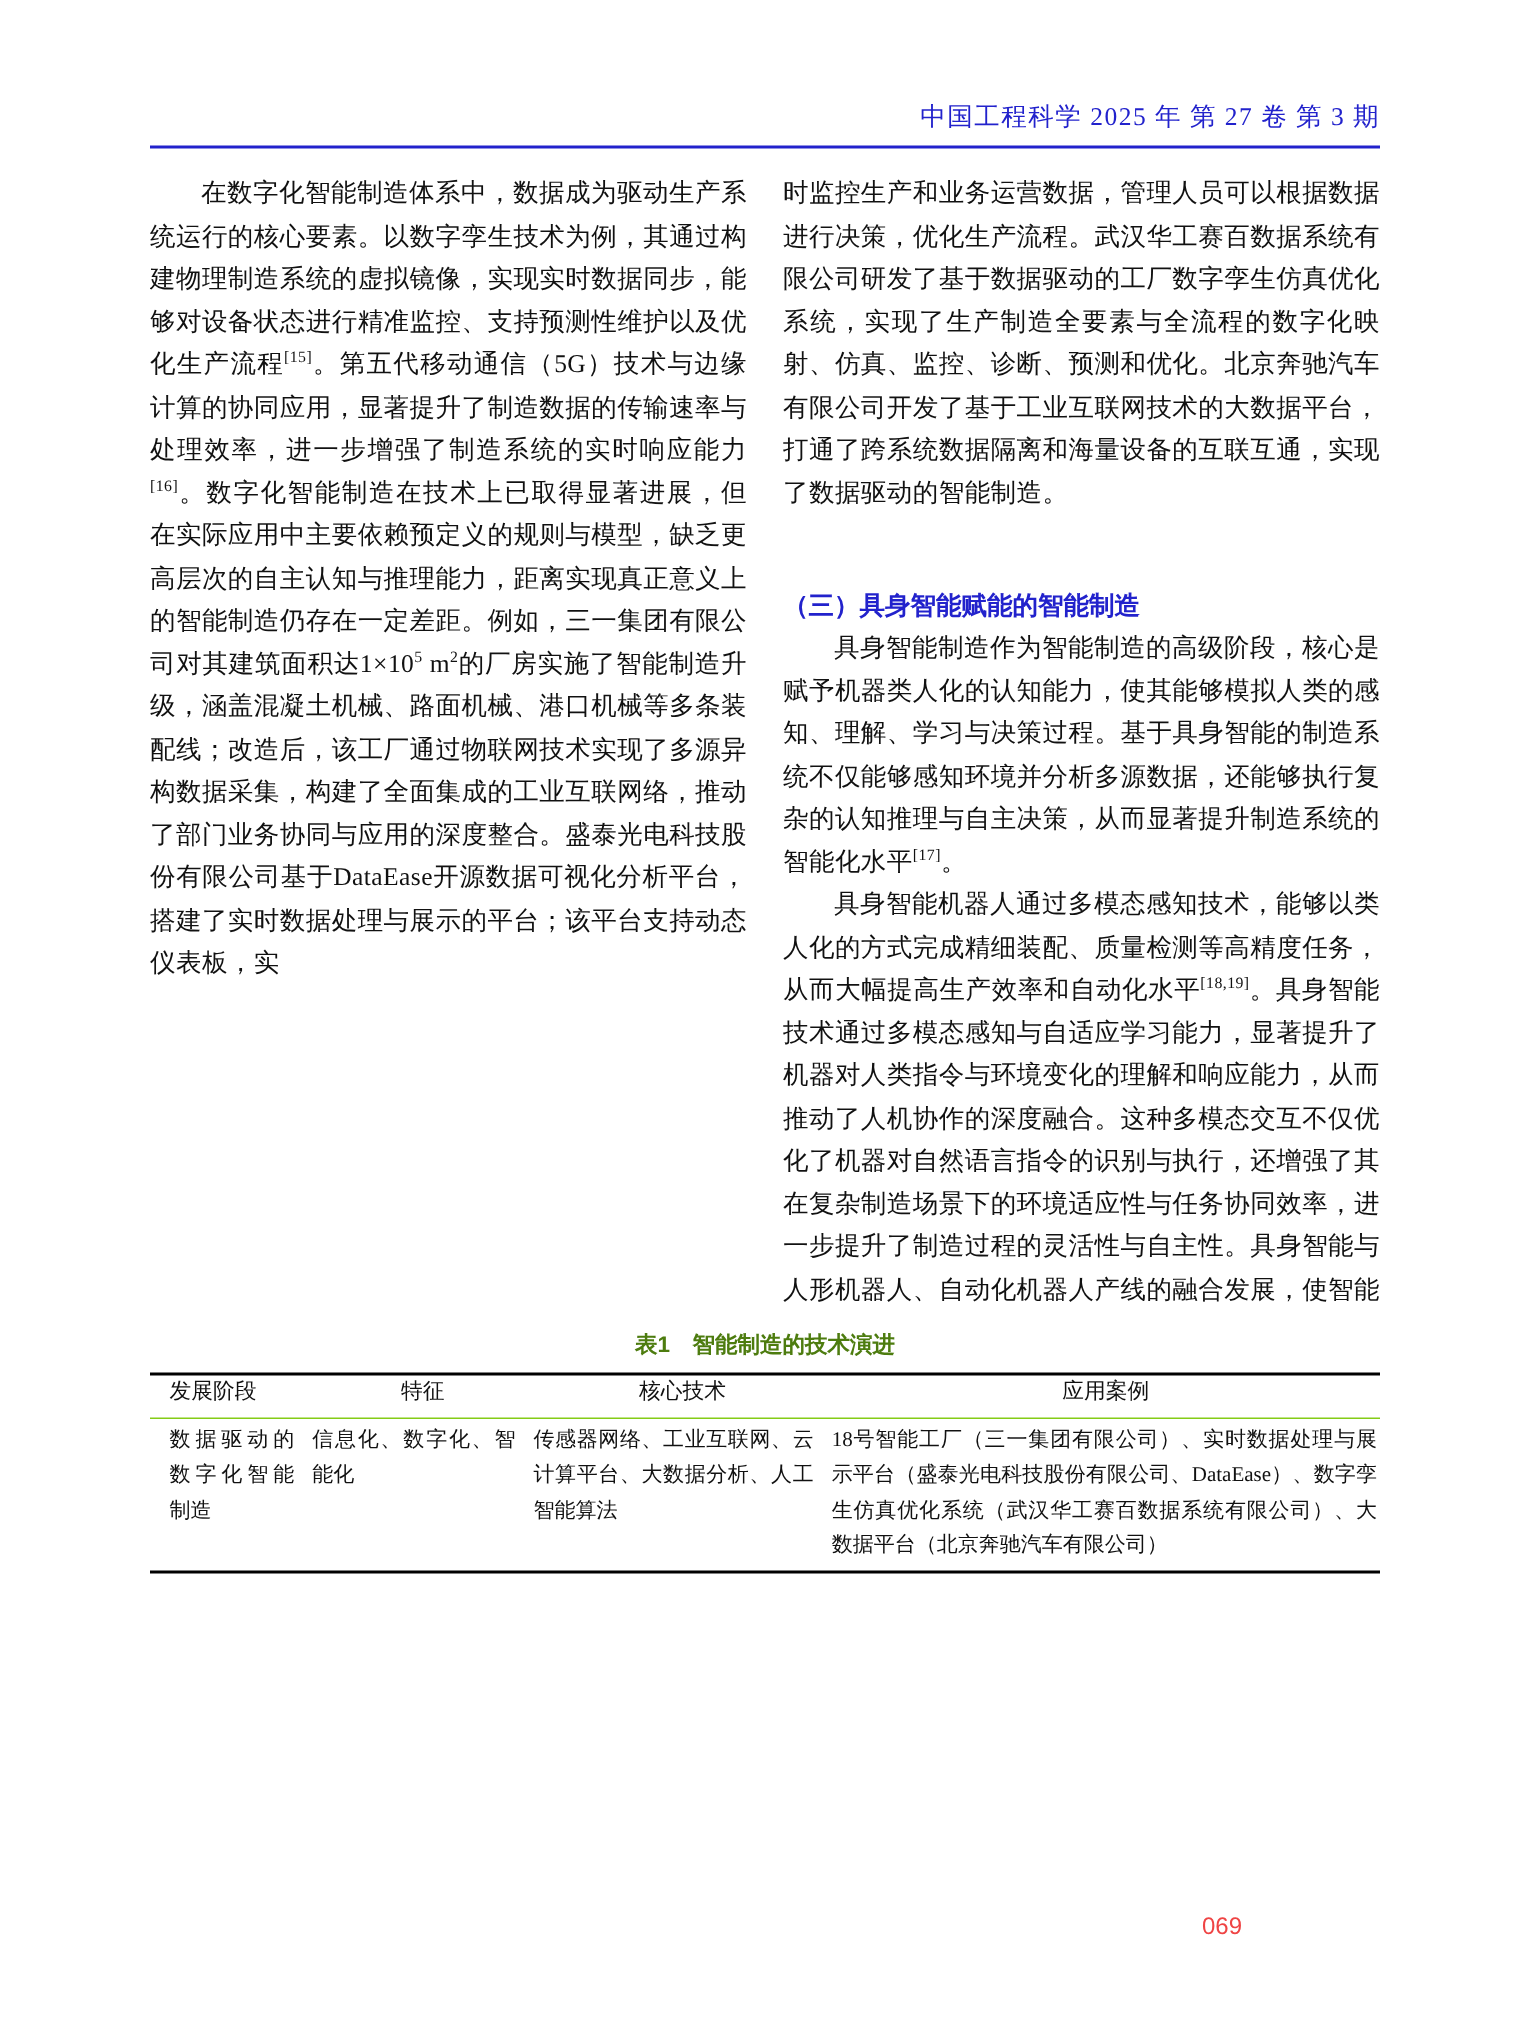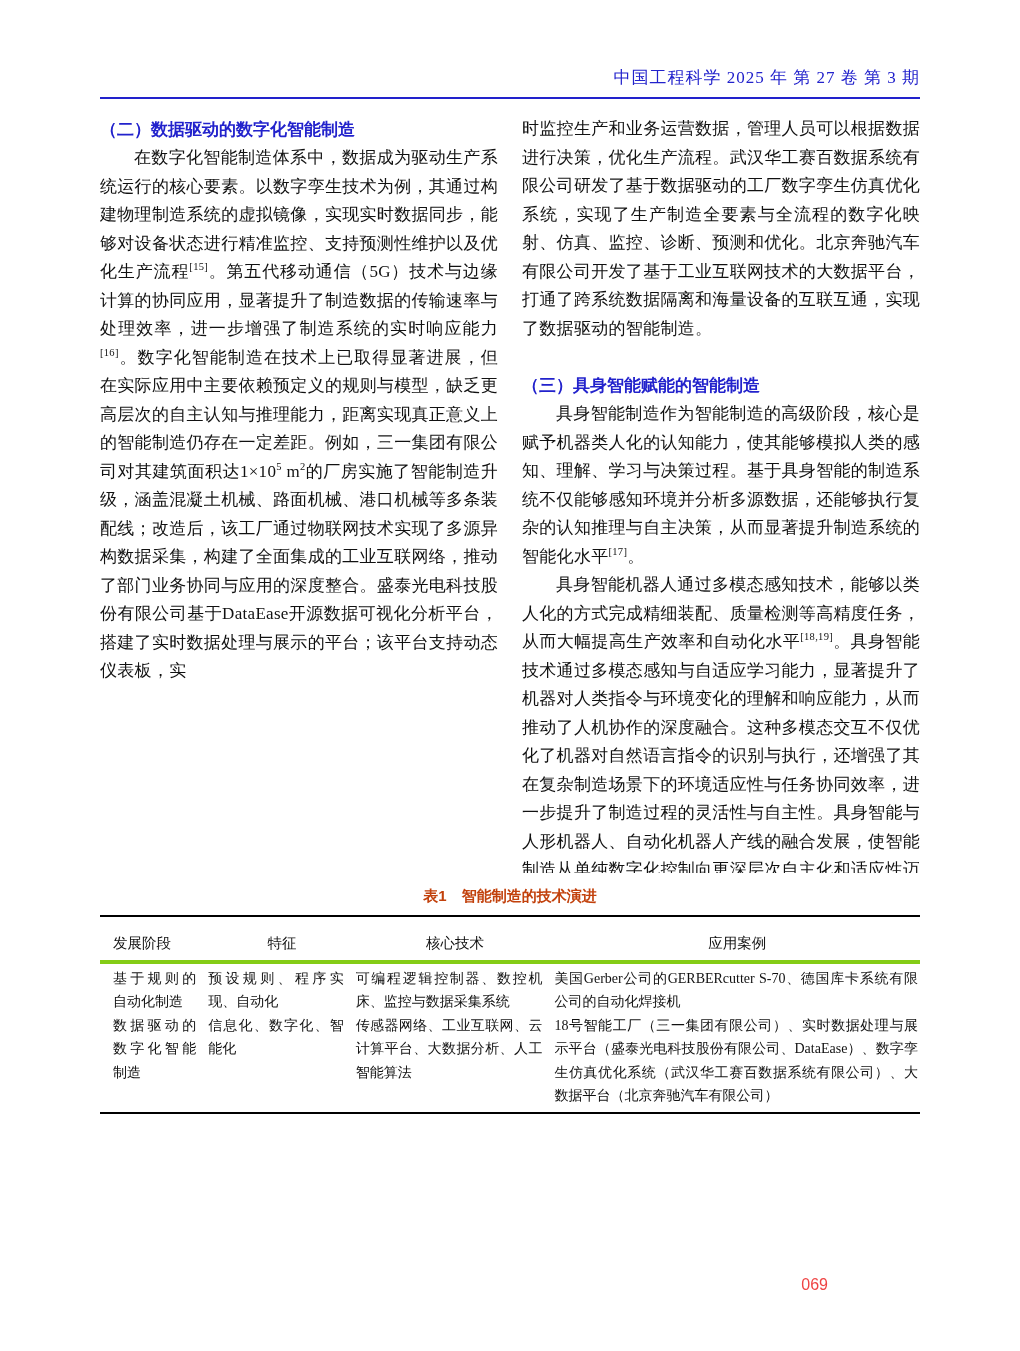--- a/index.html
+++ b/index.html
@@ -40,45 +40,45 @@
   }
   .col p.indent{text-indent:2em;}
   .col h3{
     margin:0;
     font-size:17px;
     line-height:29px;
     font-weight:700;
     color:#2222cc;
     font-family:"Liberation Sans","DejaVu Sans",sans-serif;
   }
-  .col h3.gap-above{margin-top:28px;}
+  .col h3.gap-above{margin-top:46px;}
   sup{font-size:0.62em;line-height:0;vertical-align:super;}
   
   .table-section{margin-top:14px;}
   .table-title{
     text-align:center;
     font-size:15px;
     font-weight:700;
     font-family:"Liberation Sans","DejaVu Sans",sans-serif;
     margin-bottom:9px;
-    color:#c2410c;
+    color:#4d7c0f;
   }
   table.t1{
     width:820px;
     border-collapse:collapse;
     border-top:2px solid #000;
     border-bottom:2px solid #000;
     font-size:14px;
     line-height:23.5px;
   }
   table.t1 thead th{
     font-weight:400;
     font-size:14.5px;
-    padding:15px 0 4px 0;
-    border-bottom:4px solid #84cc16;
+    padding:0 0 4px 0;
+    border-bottom:1px solid #84cc16;
     text-align:center;
     white-space:nowrap;
   }
   table.t1 th.c-stage{text-align:left;padding-left:13px;}
   table.t1 td{
     vertical-align:top;
     padding:0 12px 0 0;
     text-align:justify;
   }
   table.t1 td:first-child{padding-left:13px;}
@@ -105,21 +105,20 @@
 
 <div class="page">
   <div class="content">
 
     <div class="jheader">
       <span>中国工程科学  2025 年  第 27 卷  第 3 期</span>
     </div>
 
     <div class="columns">
       <div class="col">
-        <h3>（二）数据驱动的数字化智能制造</h3>
         <p class="indent">在数字化智能制造体系中，数据成为驱动生产系统运行的核心要素。以数字孪生技术为例，其通过构建物理制造系统的虚拟镜像，实现实时数据同步，能够对设备状态进行精准监控、支持预测性维护以及优化生产流程<sup>[15]</sup>。第五代移动通信（5G）技术与边缘计算的协同应用，显著提升了制造数据的传输速率与处理效率，进一步增强了制造系统的实时响应能力<sup>[16]</sup>。数字化智能制造在技术上已取得显著进展，但在实际应用中主要依赖预定义的规则与模型，缺乏更高层次的自主认知与推理能力，距离实现真正意义上的智能制造仍存在一定差距。例如，三一集团有限公司对其建筑面积达1×10<sup>5</sup> m<sup>2</sup>的厂房实施了智能制造升级，涵盖混凝土机械、路面机械、港口机械等多条装配线；改造后，该工厂通过物联网技术实现了多源异构数据采集，构建了全面集成的工业互联网络，推动了部门业务协同与应用的深度整合。盛泰光电科技股份有限公司基于DataEase开源数据可视化分析平台，搭建了实时数据处理与展示的平台；该平台支持动态仪表板，实</p>
       </div>
       <div class="col">
         <p>时监控生产和业务运营数据，管理人员可以根据数据进行决策，优化生产流程。武汉华工赛百数据系统有限公司研发了基于数据驱动的工厂数字孪生仿真优化系统，实现了生产制造全要素与全流程的数字化映射、仿真、监控、诊断、预测和优化。北京奔驰汽车有限公司开发了基于工业互联网技术的大数据平台，打通了跨系统数据隔离和海量设备的互联互通，实现了数据驱动的智能制造。</p>
         <h3 class="gap-above">（三）具身智能赋能的智能制造</h3>
         <p class="indent">具身智能制造作为智能制造的高级阶段，核心是赋予机器类人化的认知能力，使其能够模拟人类的感知、理解、学习与决策过程。基于具身智能的制造系统不仅能够感知环境并分析多源数据，还能够执行复杂的认知推理与自主决策，从而显著提升制造系统的智能化水平<sup>[17]</sup>。</p>
         <p class="indent">具身智能机器人通过多模态感知技术，能够以类人化的方式完成精细装配、质量检测等高精度任务，从而大幅提高生产效率和自动化水平<sup>[18,19]</sup>。具身智能技术通过多模态感知与自适应学习能力，显著提升了机器对人类指令与环境变化的理解和响应能力，从而推动了人机协作的深度融合。这种多模态交互不仅优化了机器对自然语言指令的识别与执行，还增强了其在复杂制造场景下的环境适应性与任务协同效率，进一步提升了制造过程的灵活性与自主性。具身智能与人形机器人、自动化机器人产线的融合发展，使智能制造从单纯数字化控制向更深层次自主化和适应性迈进。人形机器人依托具身</p>
       </div>
     </div>
 
@@ -135,26 +134,20 @@
         <thead>
           <tr>
             <th class="c-stage">发展阶段</th>
             <th class="c-feat">特征</th>
             <th class="c-tech">核心技术</th>
             <th class="c-case">应用案例</th>
           </tr>
         </thead>
         <tbody>
             <tr>
-              <td>基于规则的自动化制造</td>
-              <td>预设规则、程序实现、自动化</td>
-              <td>可编程逻辑控制器、数控机床、监控与数据采集系统</td>
-              <td>美国Gerber公司的GERBERcutter S-70、德国库卡系统有限公司的自动化焊接机</td>
-            </tr>
-            <tr>
               <td>数据驱动的数字化智能制造</td>
               <td>信息化、数字化、智能化</td>
               <td>传感器网络、工业互联网、云计算平台、大数据分析、人工智能算法</td>
               <td>18号智能工厂（三一集团有限公司）、实时数据处理与展示平台（盛泰光电科技股份有限公司、DataEase）、数字孪生仿真优化系统（武汉华工赛百数据系统有限公司）、大数据平台（北京奔驰汽车有限公司）</td>
             </tr>
           </tbody>
       </table>
     </div>
 
   </div>

